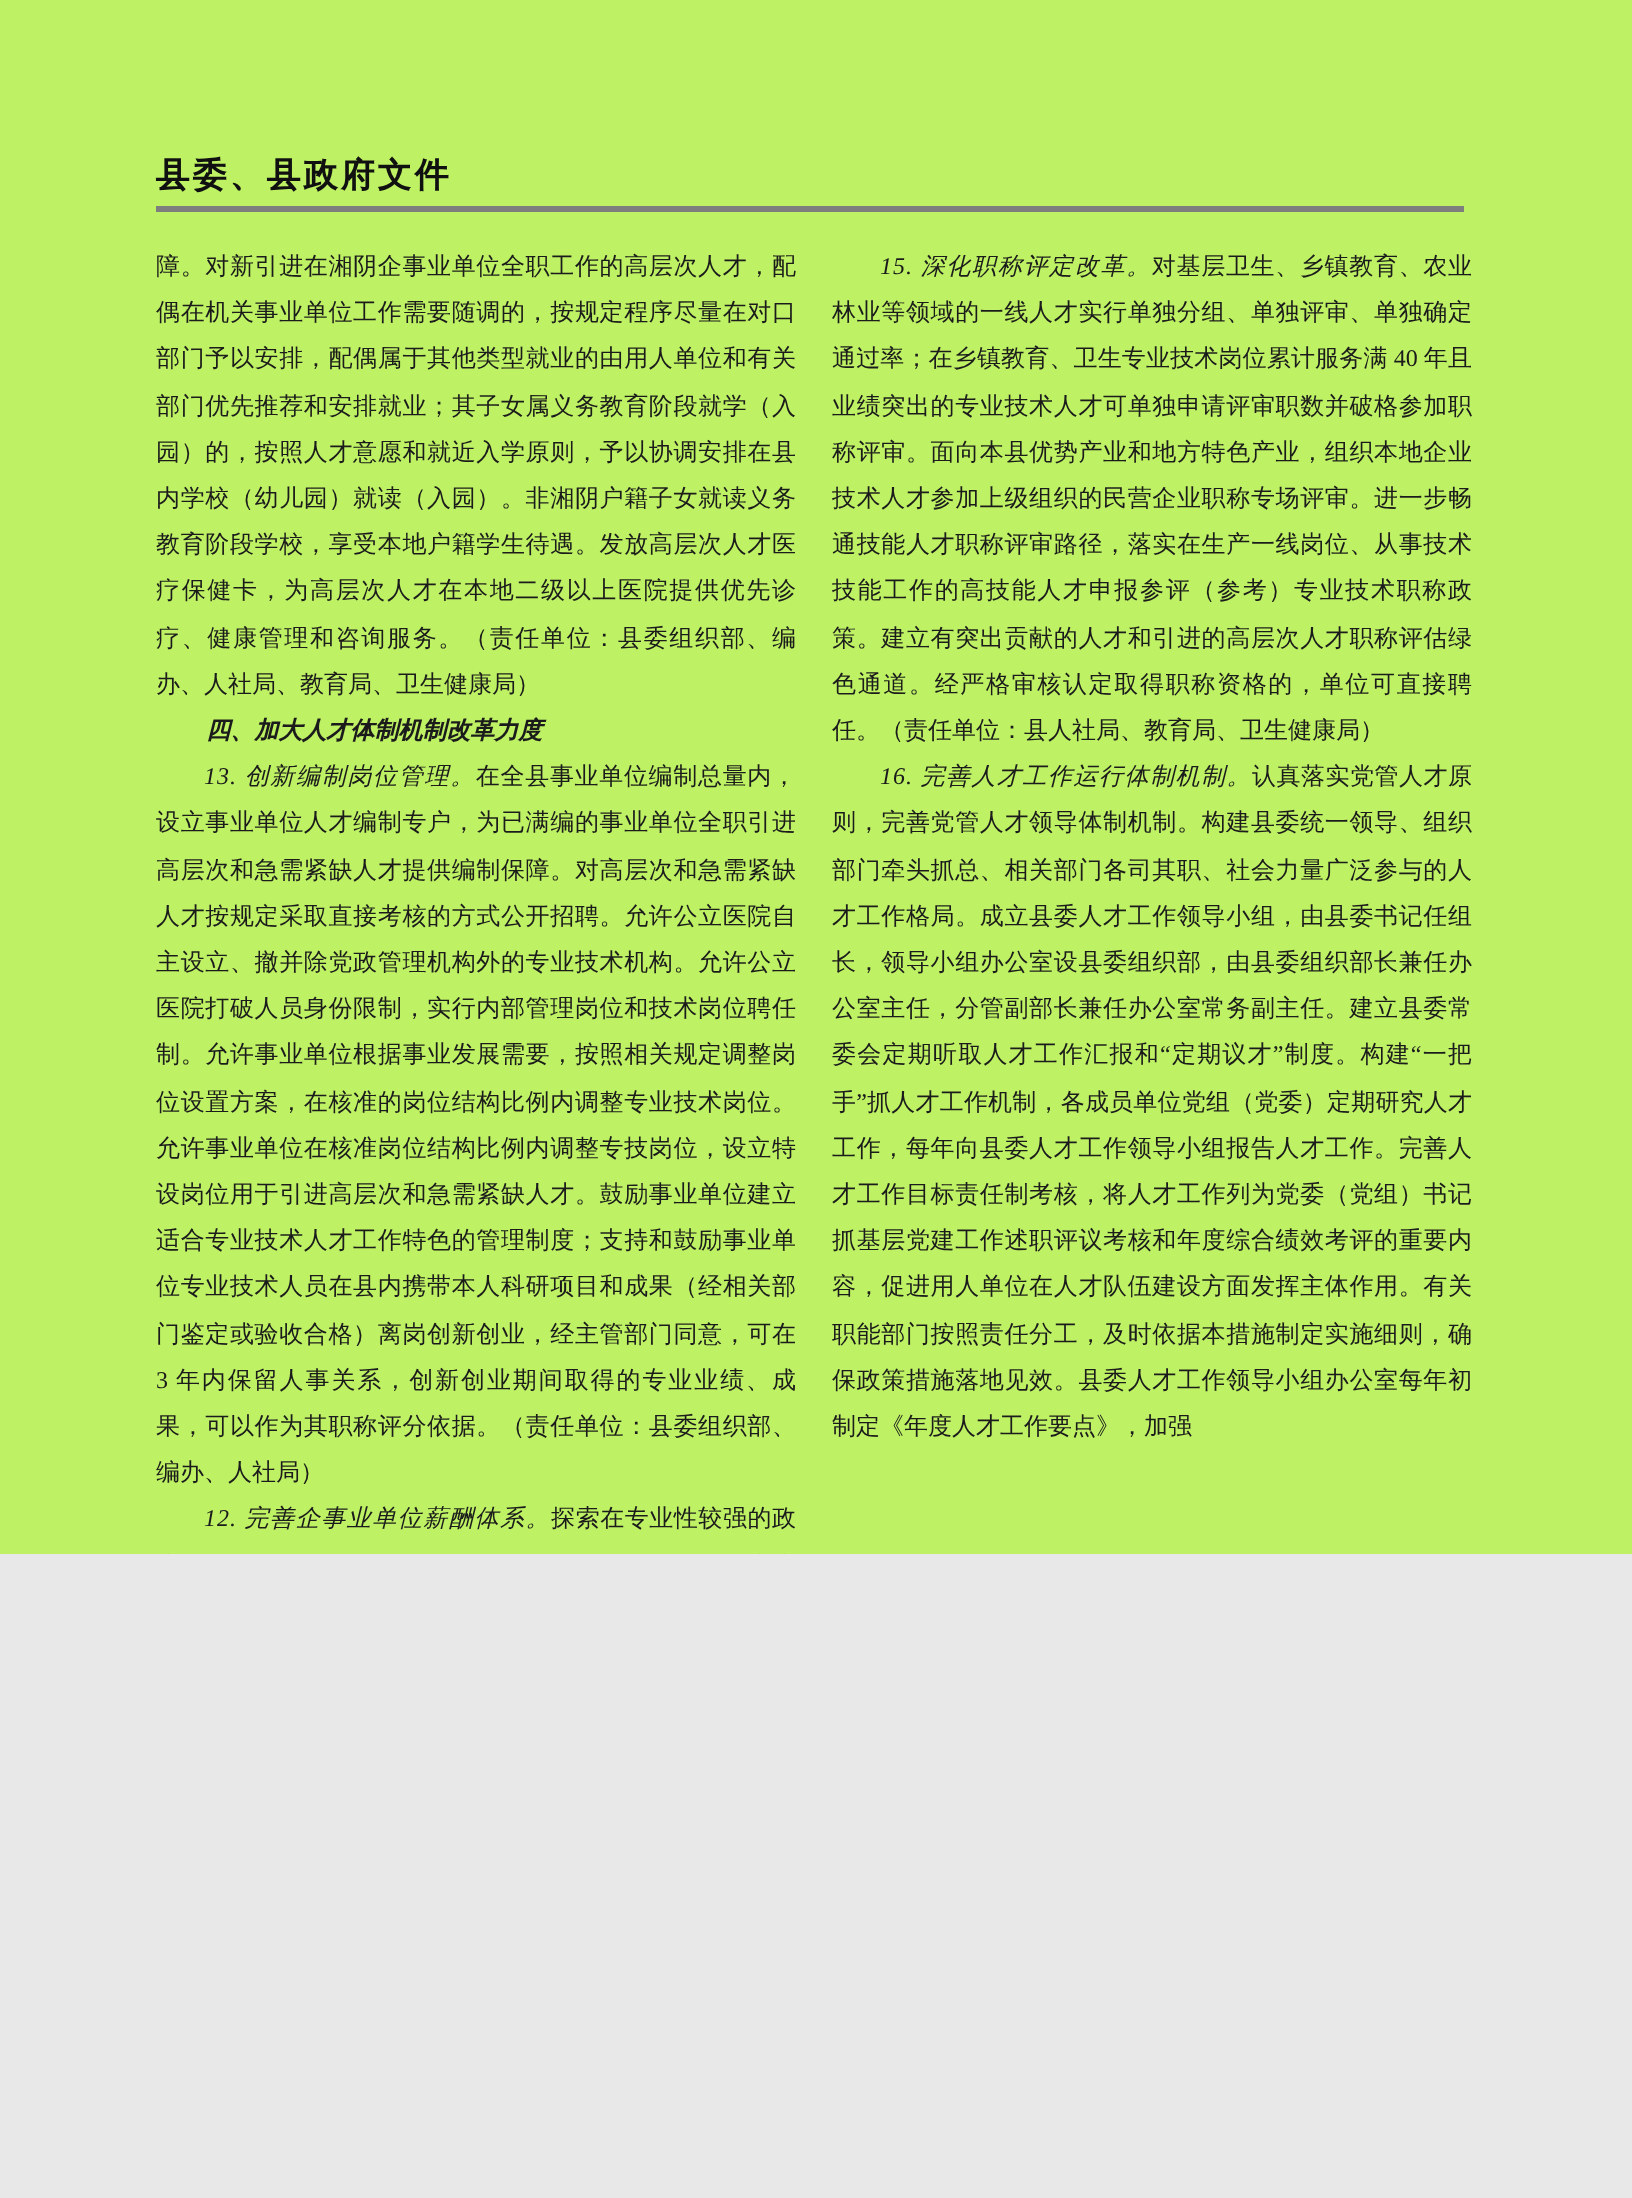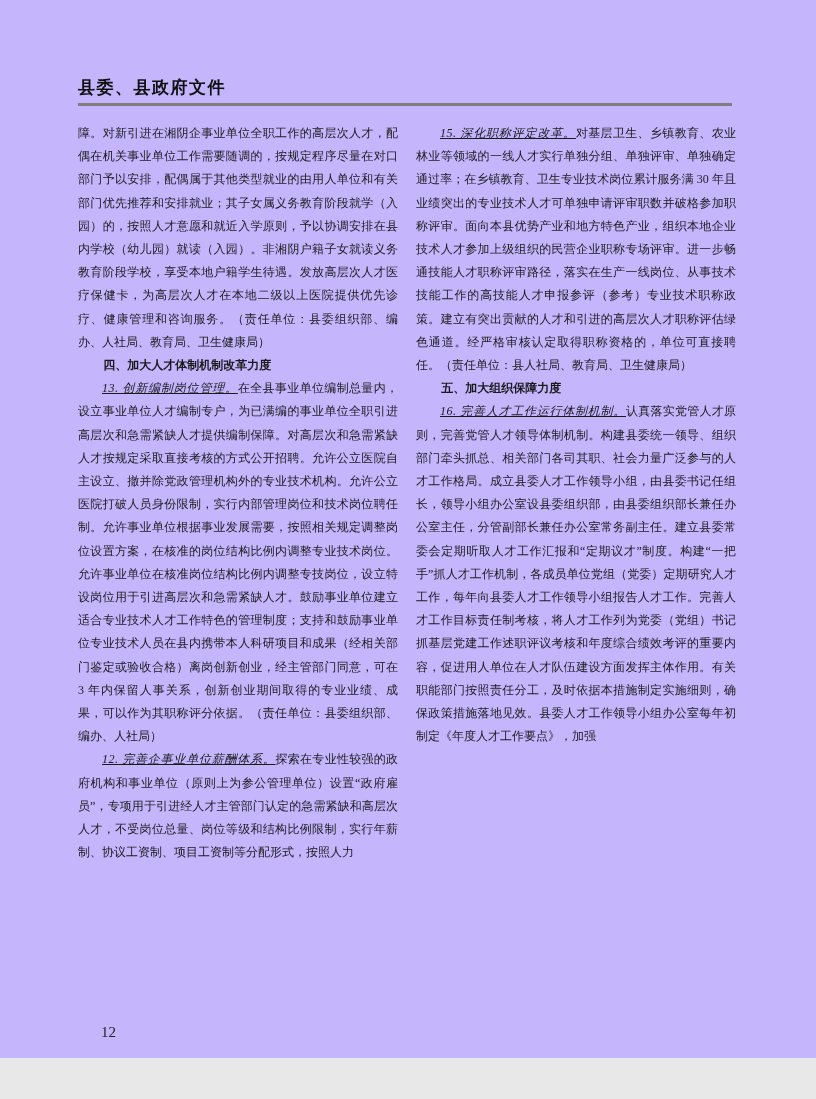--- a/index.html
+++ b/index.html
@@ -4,22 +4,22 @@
 <style>
   html, body {
     margin: 0;
     padding: 0;
     background: #e8e8e8;
     font-family: "Liberation Serif", "DejaVu Serif", serif;
   }
   .page {
     position: relative;
     width: 816px;
-    height: 1058px;
-    background: #c4b5fd;
+    height: 777px;
+    background: #bef264;
     overflow: hidden;
     color: #1b1b1b;
   }
   .header-title {
     position: absolute;
     left: 78px;
     top: 76px;
     font-family: "Liberation Sans", "DejaVu Sans", sans-serif;
     font-weight: bold;
     font-size: 17px;
@@ -56,25 +56,25 @@
     text-align: justify;
     color: #1b1b1b;
   }
   .para { text-indent: 2em; }
   .para.no-indent { text-indent: 0; }
   .heading {
     font-family: "Liberation Sans", "DejaVu Sans", sans-serif;
     font-weight: bold;
     text-indent: 2.1em;
     color: #0e0e0e;
+    font-style: italic;
   }
   .lead {
     font-style: italic;
     letter-spacing: 0.5px;
-    text-decoration: underline;
   }
   .page-number {
     position: absolute;
     left: 101px;
     top: 1024px;
     font-size: 15px;
     color: #222222;
   }
 </style>
 </head>
@@ -89,22 +89,21 @@
   <div class="content">
 
     <div class="col">
       <p class="para no-indent">障。对新引进在湘阴企事业单位全职工作的高层次人才，配偶在机关事业单位工作需要随调的，按规定程序尽量在对口部门予以安排，配偶属于其他类型就业的由用人单位和有关部门优先推荐和安排就业；其子女属义务教育阶段就学（入园）的，按照人才意愿和就近入学原则，予以协调安排在县内学校（幼儿园）就读（入园）。非湘阴户籍子女就读义务教育阶段学校，享受本地户籍学生待遇。发放高层次人才医疗保健卡，为高层次人才在本地二级以上医院提供优先诊疗、健康管理和咨询服务。（责任单位：县委组织部、编办、人社局、教育局、卫生健康局）</p>
       <p class="heading">四、加大人才体制机制改革力度</p>
       <p class="para"><span class="lead">13. 创新编制岗位管理。</span><span>在全县事业单位编制总量内，设立事业单位人才编制专户，为已满编的事业单位全职引进高层次和急需紧缺人才提供编制保障。对高层次和急需紧缺人才按规定采取直接考核的方式公开招聘。允许公立医院自主设立、撤并除党政管理机构外的专业技术机构。允许公立医院打破人员身份限制，实行内部管理岗位和技术岗位聘任制。允许事业单位根据事业发展需要，按照相关规定调整岗位设置方案，在核准的岗位结构比例内调整专业技术岗位。允许事业单位在核准岗位结构比例内调整专技岗位，设立特设岗位用于引进高层次和急需紧缺人才。鼓励事业单位建立适合专业技术人才工作特色的管理制度；支持和鼓励事业单位专业技术人员在县内携带本人科研项目和成果（经相关部门鉴定或验收合格）离岗创新创业，经主管部门同意，可在 3 年内保留人事关系，创新创业期间取得的专业业绩、成果，可以作为其职称评分依据。（责任单位：县委组织部、编办、人社局）</span></p>
       <p class="para"><span class="lead">12. 完善企事业单位薪酬体系。</span><span>探索在专业性较强的政府机构和事业单位（原则上为参公管理单位）设置“政府雇员”，专项用于引进经人才主管部门认定的急需紧缺和高层次人才，不受岗位总量、岗位等级和结构比例限制，实行年薪制、协议工资制、项目工资制等分配形式，按照人力</span></p>
     </div>
 
     <div class="col">
-      <p class="para"><span class="lead">15. 深化职称评定改革。</span><span>对基层卫生、乡镇教育、农业林业等领域的一线人才实行单独分组、单独评审、单独确定通过率；在乡镇教育、卫生专业技术岗位累计服务满 30 年且业绩突出的专业技术人才可单独申请评审职数并破格参加职称评审。面向本县优势产业和地方特色产业，组织本地企业技术人才参加上级组织的民营企业职称专场评审。进一步畅通技能人才职称评审路径，落实在生产一线岗位、从事技术技能工作的高技能人才申报参评（参考）专业技术职称政策。建立有突出贡献的人才和引进的高层次人才职称评估绿色通道。经严格审核认定取得职称资格的，单位可直接聘任。（责任单位：县人社局、教育局、卫生健康局）</span></p>
-      <p class="heading">五、加大组织保障力度</p>
+      <p class="para"><span class="lead">15. 深化职称评定改革。</span><span>对基层卫生、乡镇教育、农业林业等领域的一线人才实行单独分组、单独评审、单独确定通过率；在乡镇教育、卫生专业技术岗位累计服务满 40 年且业绩突出的专业技术人才可单独申请评审职数并破格参加职称评审。面向本县优势产业和地方特色产业，组织本地企业技术人才参加上级组织的民营企业职称专场评审。进一步畅通技能人才职称评审路径，落实在生产一线岗位、从事技术技能工作的高技能人才申报参评（参考）专业技术职称政策。建立有突出贡献的人才和引进的高层次人才职称评估绿色通道。经严格审核认定取得职称资格的，单位可直接聘任。（责任单位：县人社局、教育局、卫生健康局）</span></p>
       <p class="para"><span class="lead">16. 完善人才工作运行体制机制。</span><span>认真落实党管人才原则，完善党管人才领导体制机制。构建县委统一领导、组织部门牵头抓总、相关部门各司其职、社会力量广泛参与的人才工作格局。成立县委人才工作领导小组，由县委书记任组长，领导小组办公室设县委组织部，由县委组织部长兼任办公室主任，分管副部长兼任办公室常务副主任。建立县委常委会定期听取人才工作汇报和“定期议才”制度。构建“一把手”抓人才工作机制，各成员单位党组（党委）定期研究人才工作，每年向县委人才工作领导小组报告人才工作。完善人才工作目标责任制考核，将人才工作列为党委（党组）书记抓基层党建工作述职评议考核和年度综合绩效考评的重要内容，促进用人单位在人才队伍建设方面发挥主体作用。有关职能部门按照责任分工，及时依据本措施制定实施细则，确保政策措施落地见效。县委人才工作领导小组办公室每年初制定《年度人才工作要点》，加强</span></p>
     </div>
 
   </div>
 
   <div class="page-number">12</div>
 
 </div>
 
 </body></html>

